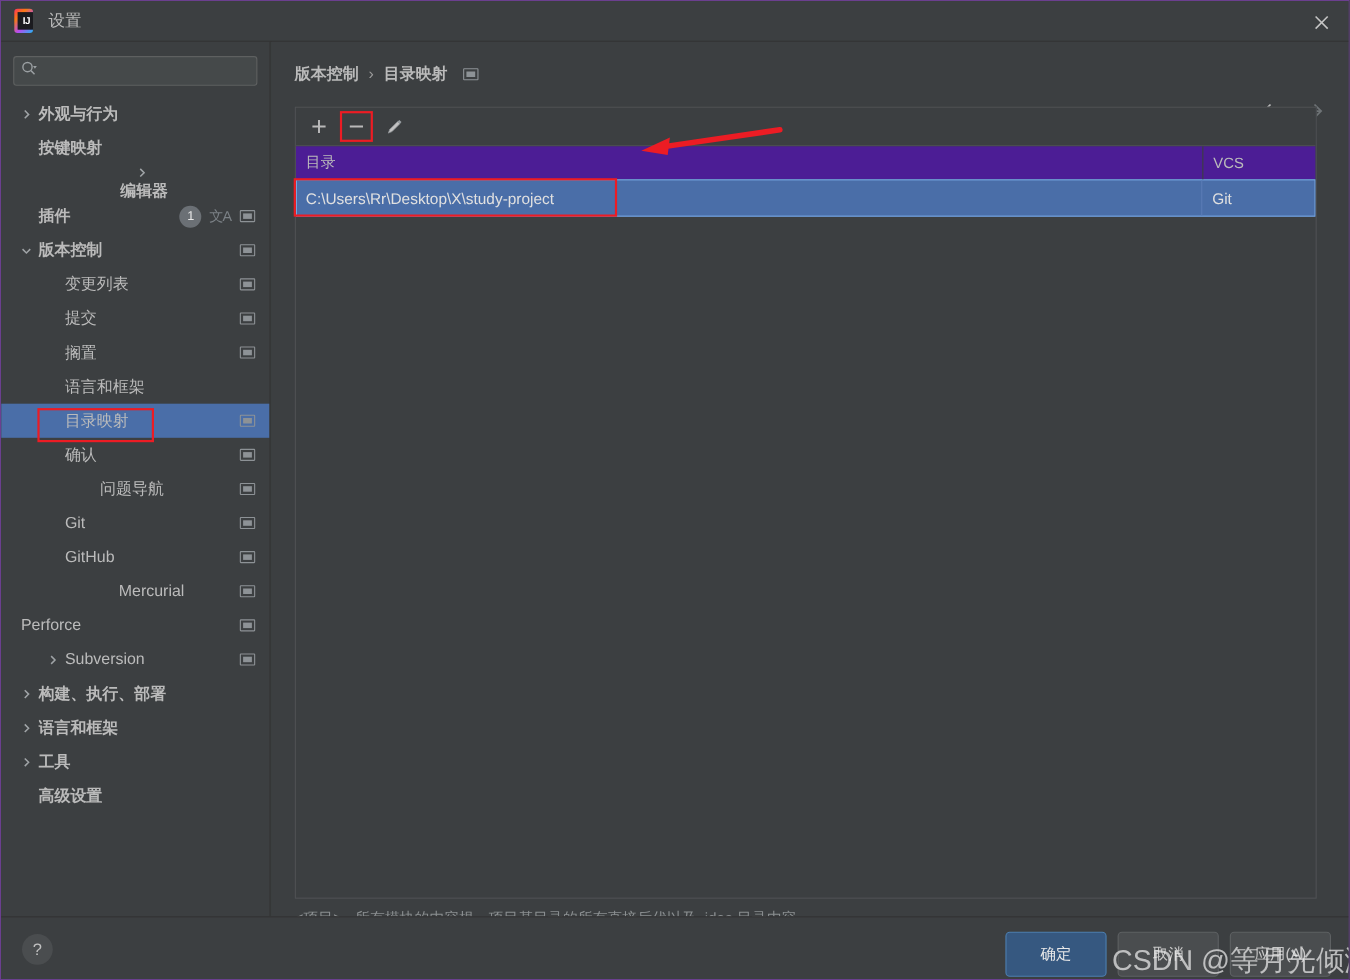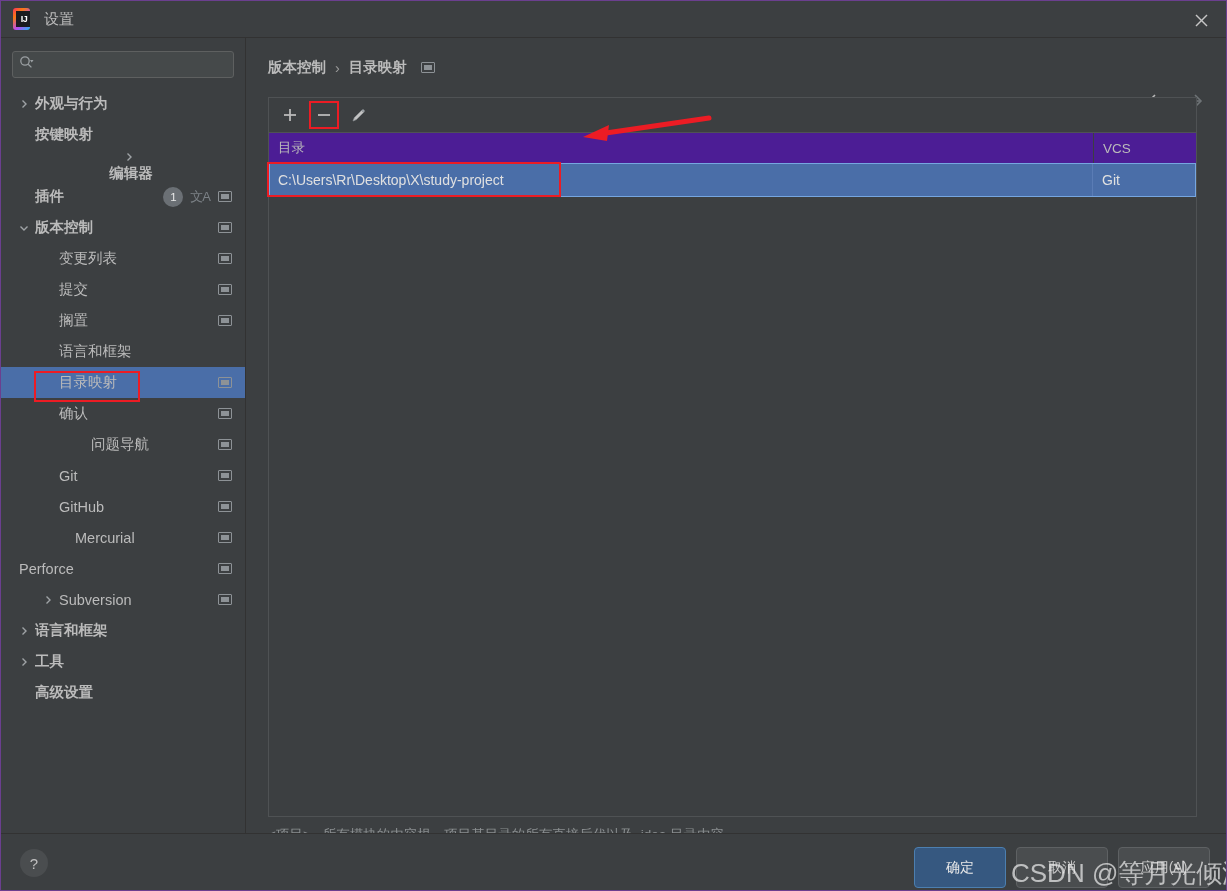--- a/index.html
+++ b/index.html
@@ -437,21 +437,21 @@
         </div>
         <div class="tree-row" style="padding-left: 40px;">
           <span class="chev empty">
             <svg width="12" height="12" viewBox="0 0 12 12">
               <polyline points="4.5,2.5 8,6 4.5,9.5" fill="none" stroke="#9fa3a6" stroke-width="1.4"></polyline>
             </svg>
           </span>
           <span class="label">GitHub</span>
           <span class="monitor-ic"></span>
         </div>
-        <div class="tree-row" style="padding-left: 56px;">
+        <div class="tree-row" style="padding-left: 56px; margin-left: 33px;">
           <span class="chev empty">
             <svg width="12" height="12" viewBox="0 0 12 12">
               <polyline points="4.5,2.5 8,6 4.5,9.5" fill="none" stroke="#9fa3a6" stroke-width="1.4"></polyline>
             </svg>
           </span>
           <span class="label">Mercurial</span>
           <span class="monitor-ic"></span>
         </div>
         <div class="tree-row" style="">
           <span class="chev empty">
@@ -463,20 +463,28 @@
           <span class="monitor-ic"></span>
         </div>
         <div class="tree-row" style="padding-left: 40px;">
           <span class="chev">
             <svg width="12" height="12" viewBox="0 0 12 12">
               <polyline points="4.5,2.5 8,6 4.5,9.5" fill="none" stroke="#9fa3a6" stroke-width="1.4"></polyline>
             </svg>
           </span>
           <span class="label">Subversion</span>
           <span class="monitor-ic"></span>
+        </div>
+        <div class="tree-row bold" style="padding-left: 16px;">
+          <span class="chev">
+            <svg width="12" height="12" viewBox="0 0 12 12">
+              <polyline points="4.5,2.5 8,6 4.5,9.5" fill="none" stroke="#9fa3a6" stroke-width="1.4"></polyline>
+            </svg>
+          </span>
+          <span class="label">构建、执行、部署</span>
         </div>
         <div class="tree-row bold" style="padding-left: 16px;">
           <span class="chev">
             <svg width="12" height="12" viewBox="0 0 12 12">
               <polyline points="4.5,2.5 8,6 4.5,9.5" fill="none" stroke="#9fa3a6" stroke-width="1.4"></polyline>
             </svg>
           </span>
           <span class="label">语言和框架</span>
         </div>
         <div class="tree-row bold" style="padding-left: 16px;">

